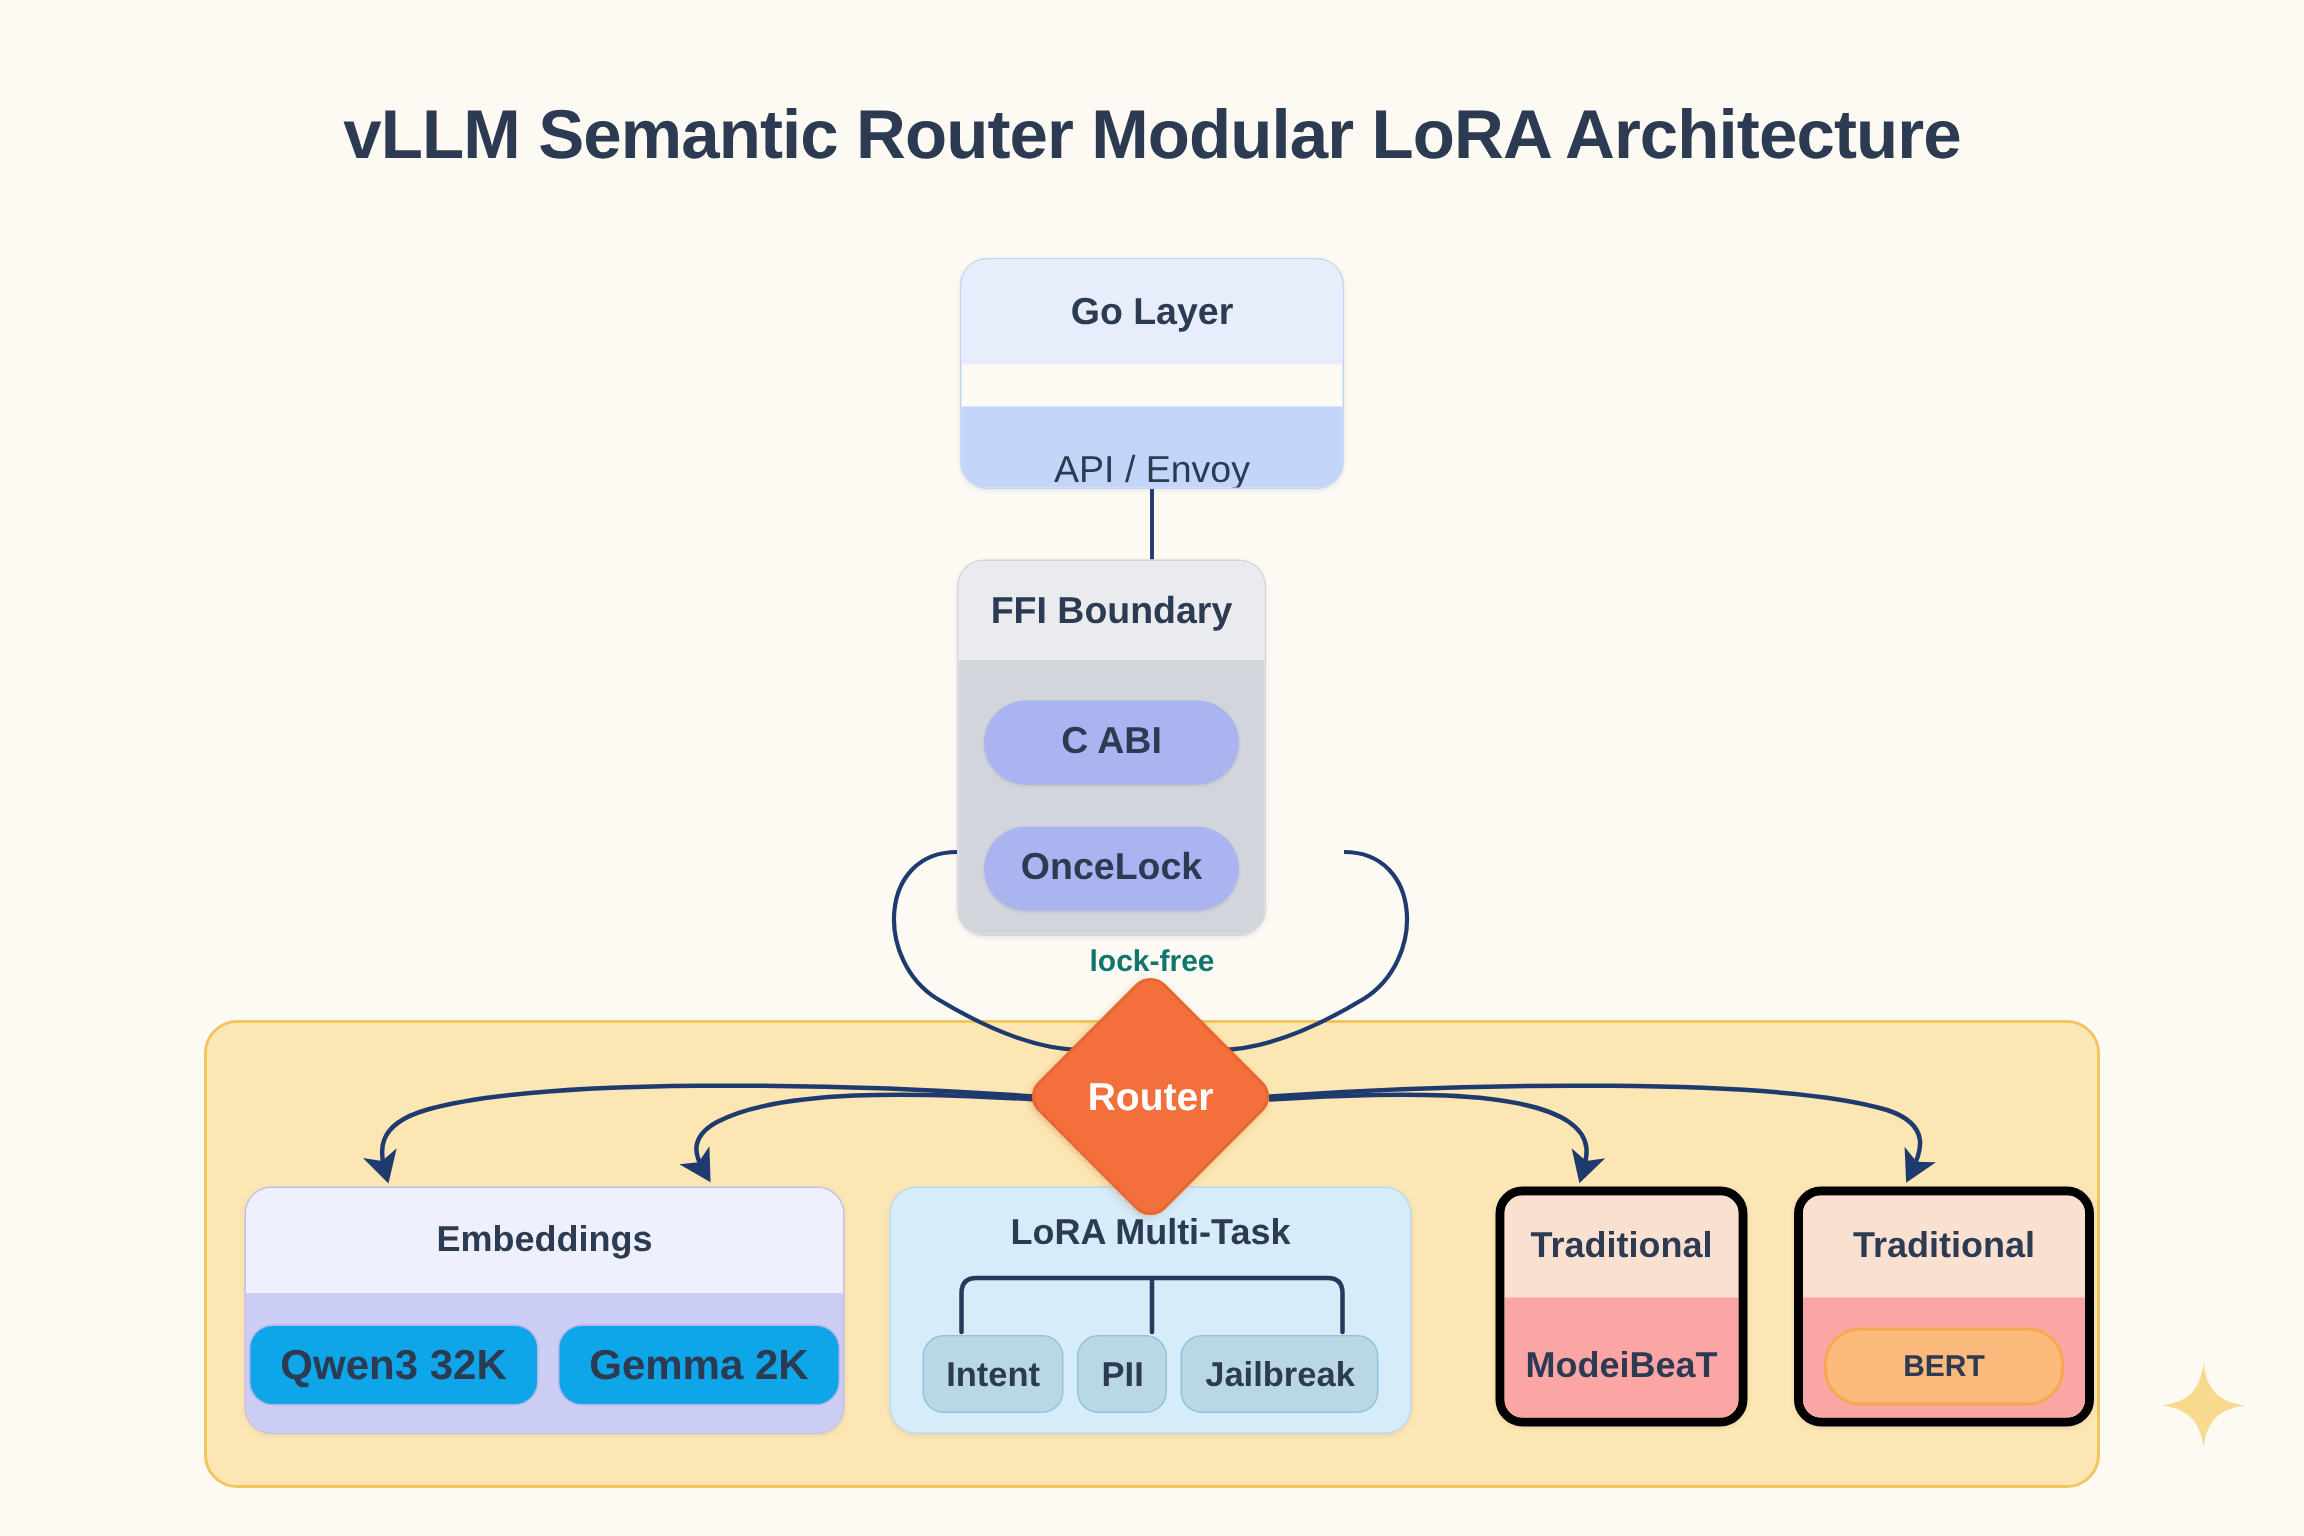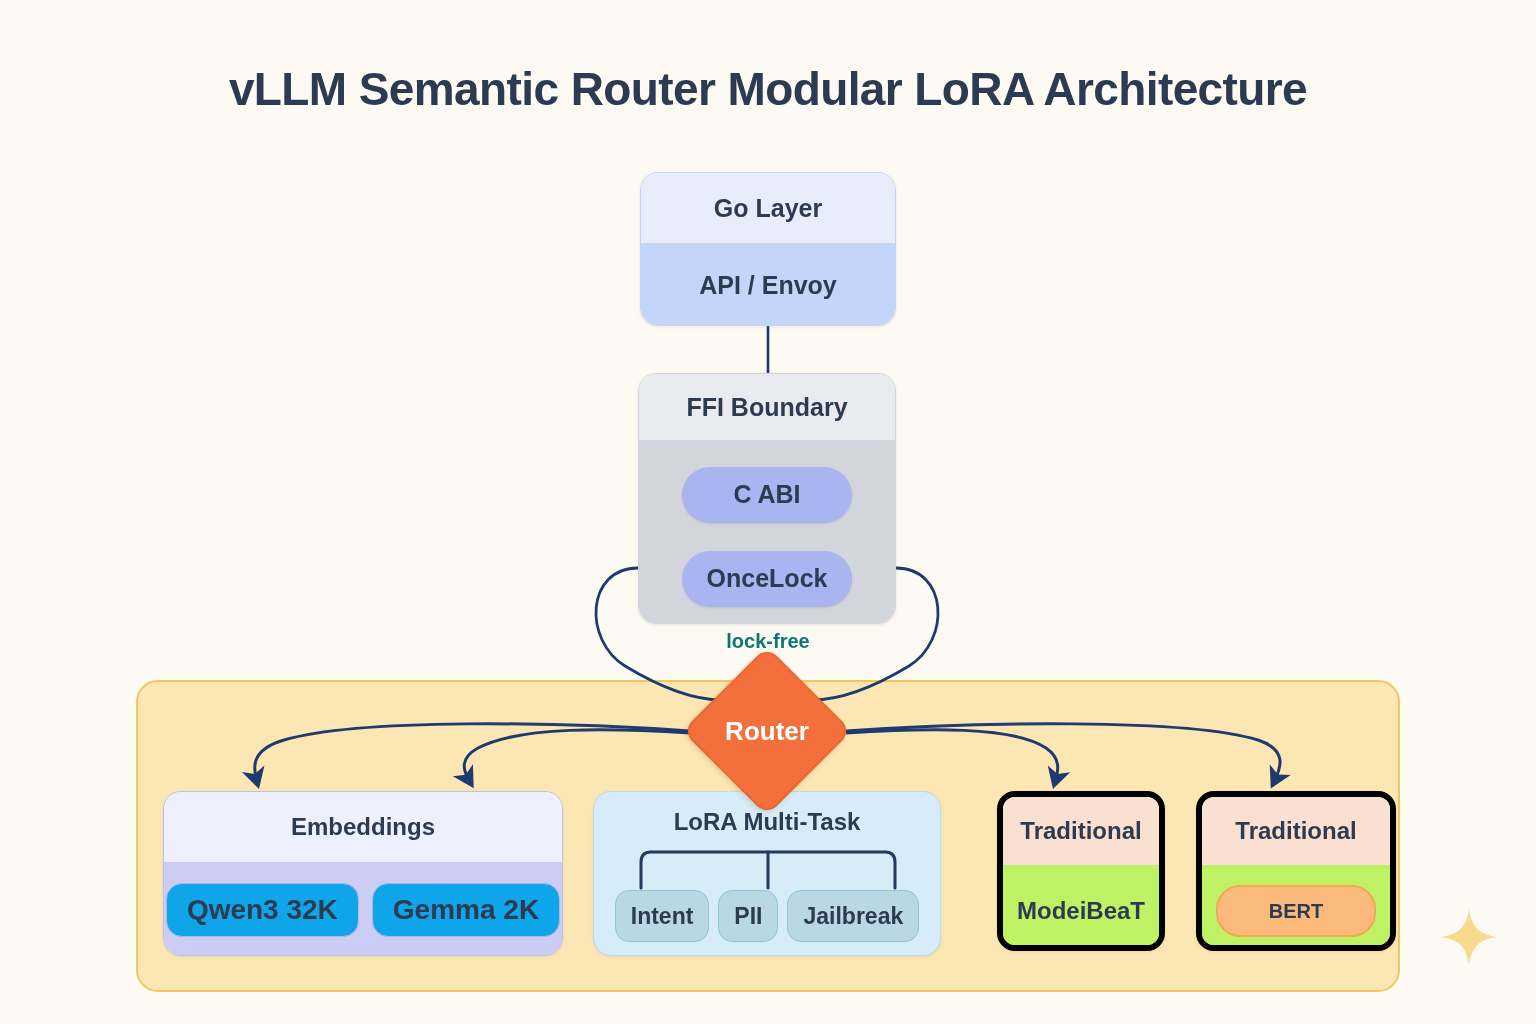--- a/index.html
+++ b/index.html
@@ -77,28 +77,29 @@
   }
   #go-layer .hdr {
     height: 70px;
     background: #E8EDFB;
     font-size: 25px;
   }
   #go-layer .body {
     height: 84px;
     background: #C3D6FA;
     font-size: 25px;
-    font-weight: 700;
+    font-weight: 400;
     color: #2C3A52;
+    margin-top: 28px;
   }
 
   
   #ffi {
     left: 638px; top: 373px;
-    width: 258px; height: 251px;
+    width: 206px; height: 251px;
     border: 1px solid #D2D4DA;
   }
   #ffi .hdr {
     height: 66px;
     background: #EAEBEE;
     font-size: 25px;
   }
   #ffi .body {
     height: 185px;
     background: #D3D5DC;
@@ -234,21 +235,21 @@
   
   .trad { border: 6px solid #000000; margin-left: 24px; }
   .trad .hdr {
     height: 68px;
     background: #FAE0D1;
     font-size: 24px;
     font-weight: 700;
   }
   .trad .body {
     height: 92px;
-    background: #bef264;
+    background: #fca5a5;
   }
   #trad-1 { left: 973px; top: 791px; width: 168px; height: 160px; }
   #trad-2 { left: 1172px; top: 791px; width: 200px; height: 160px; }
 
   .trad-plain {
     font-size: 24px; font-weight: 700; color: #2C3A52;
   }
   .pill-trad {
     width: 160px; height: 52px;
     border-radius: 24px;

